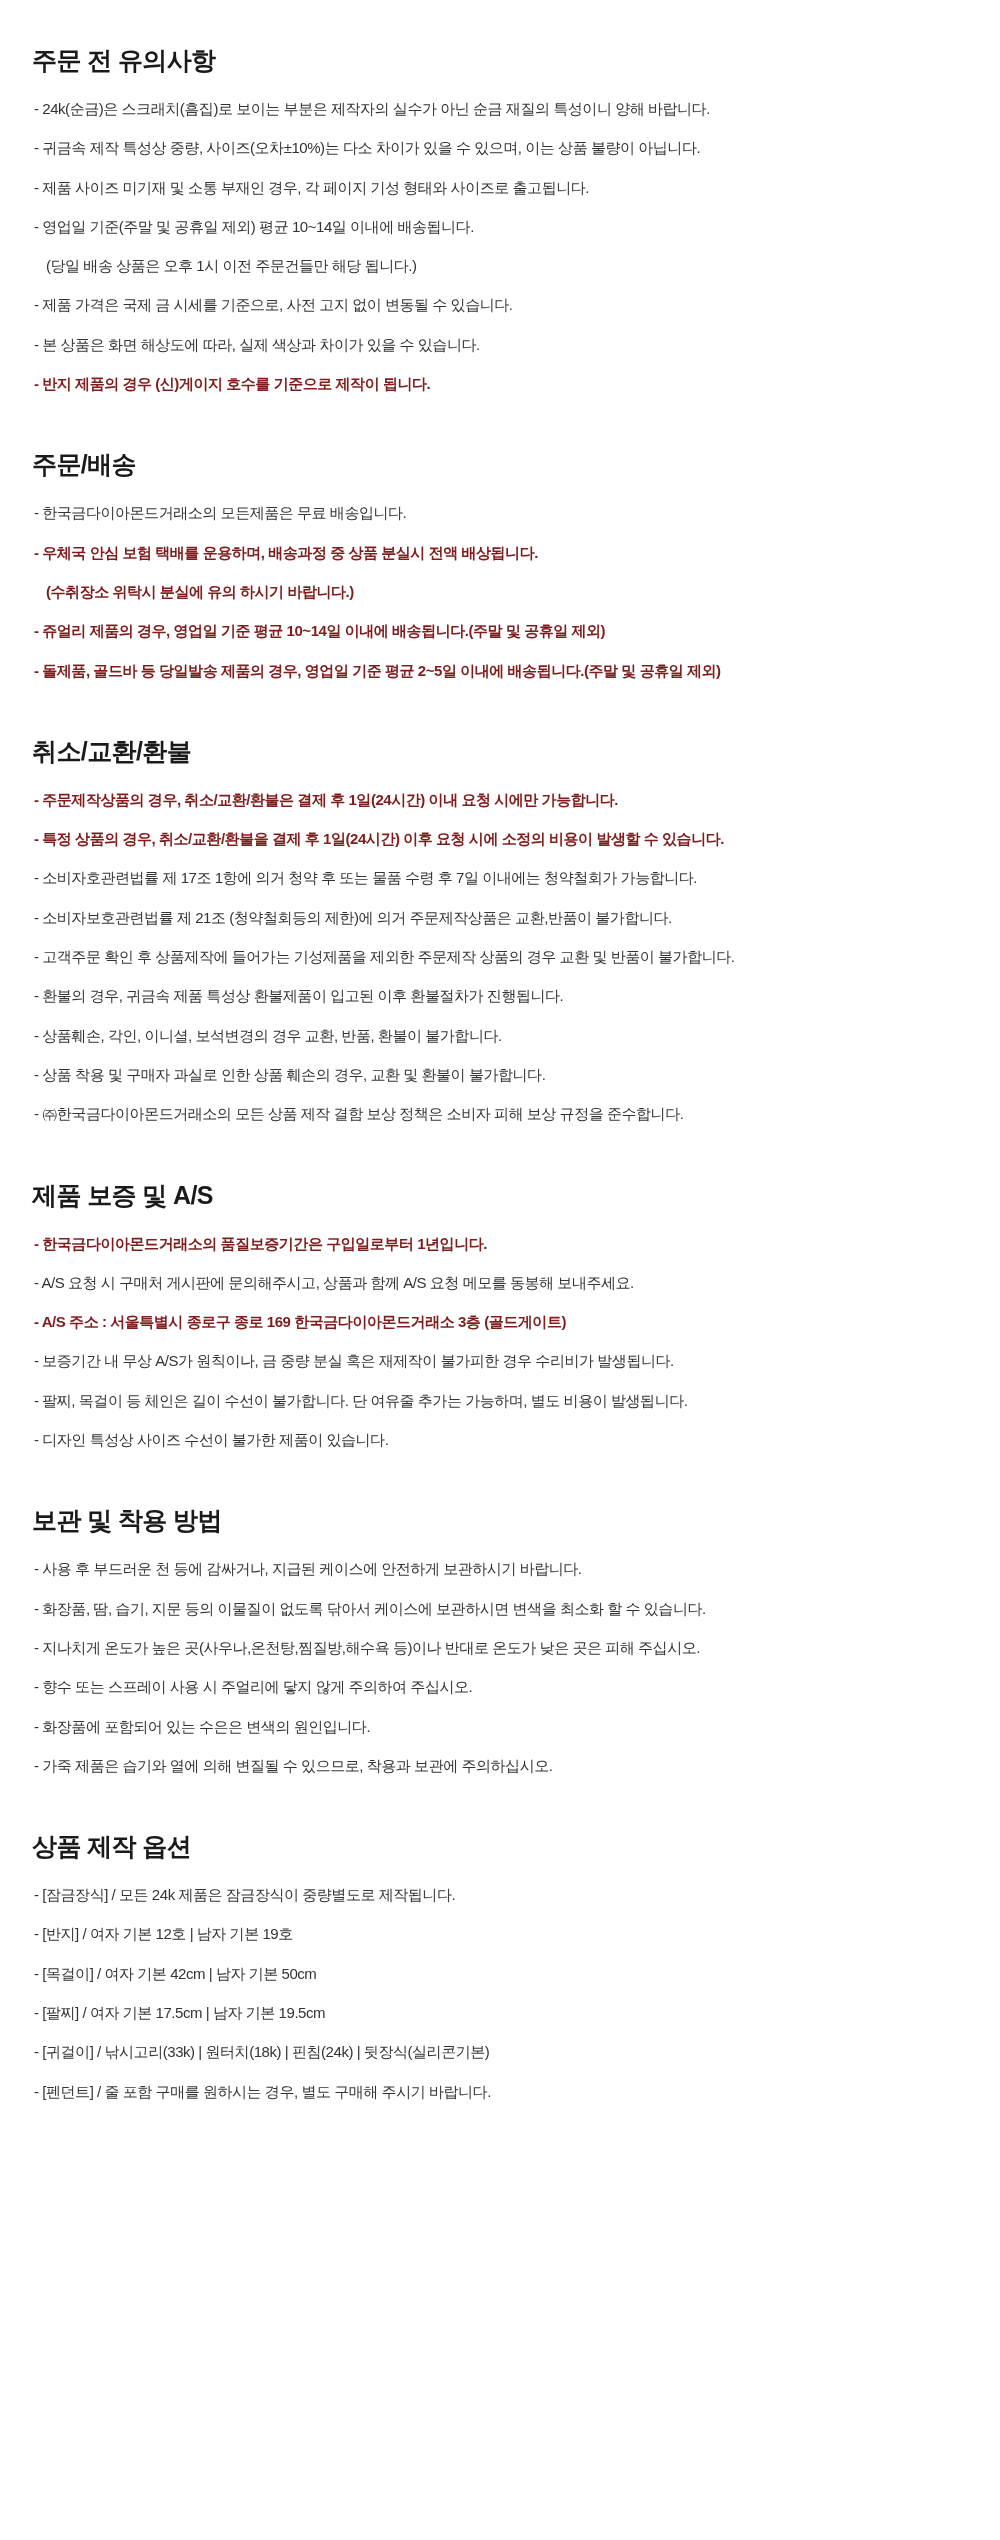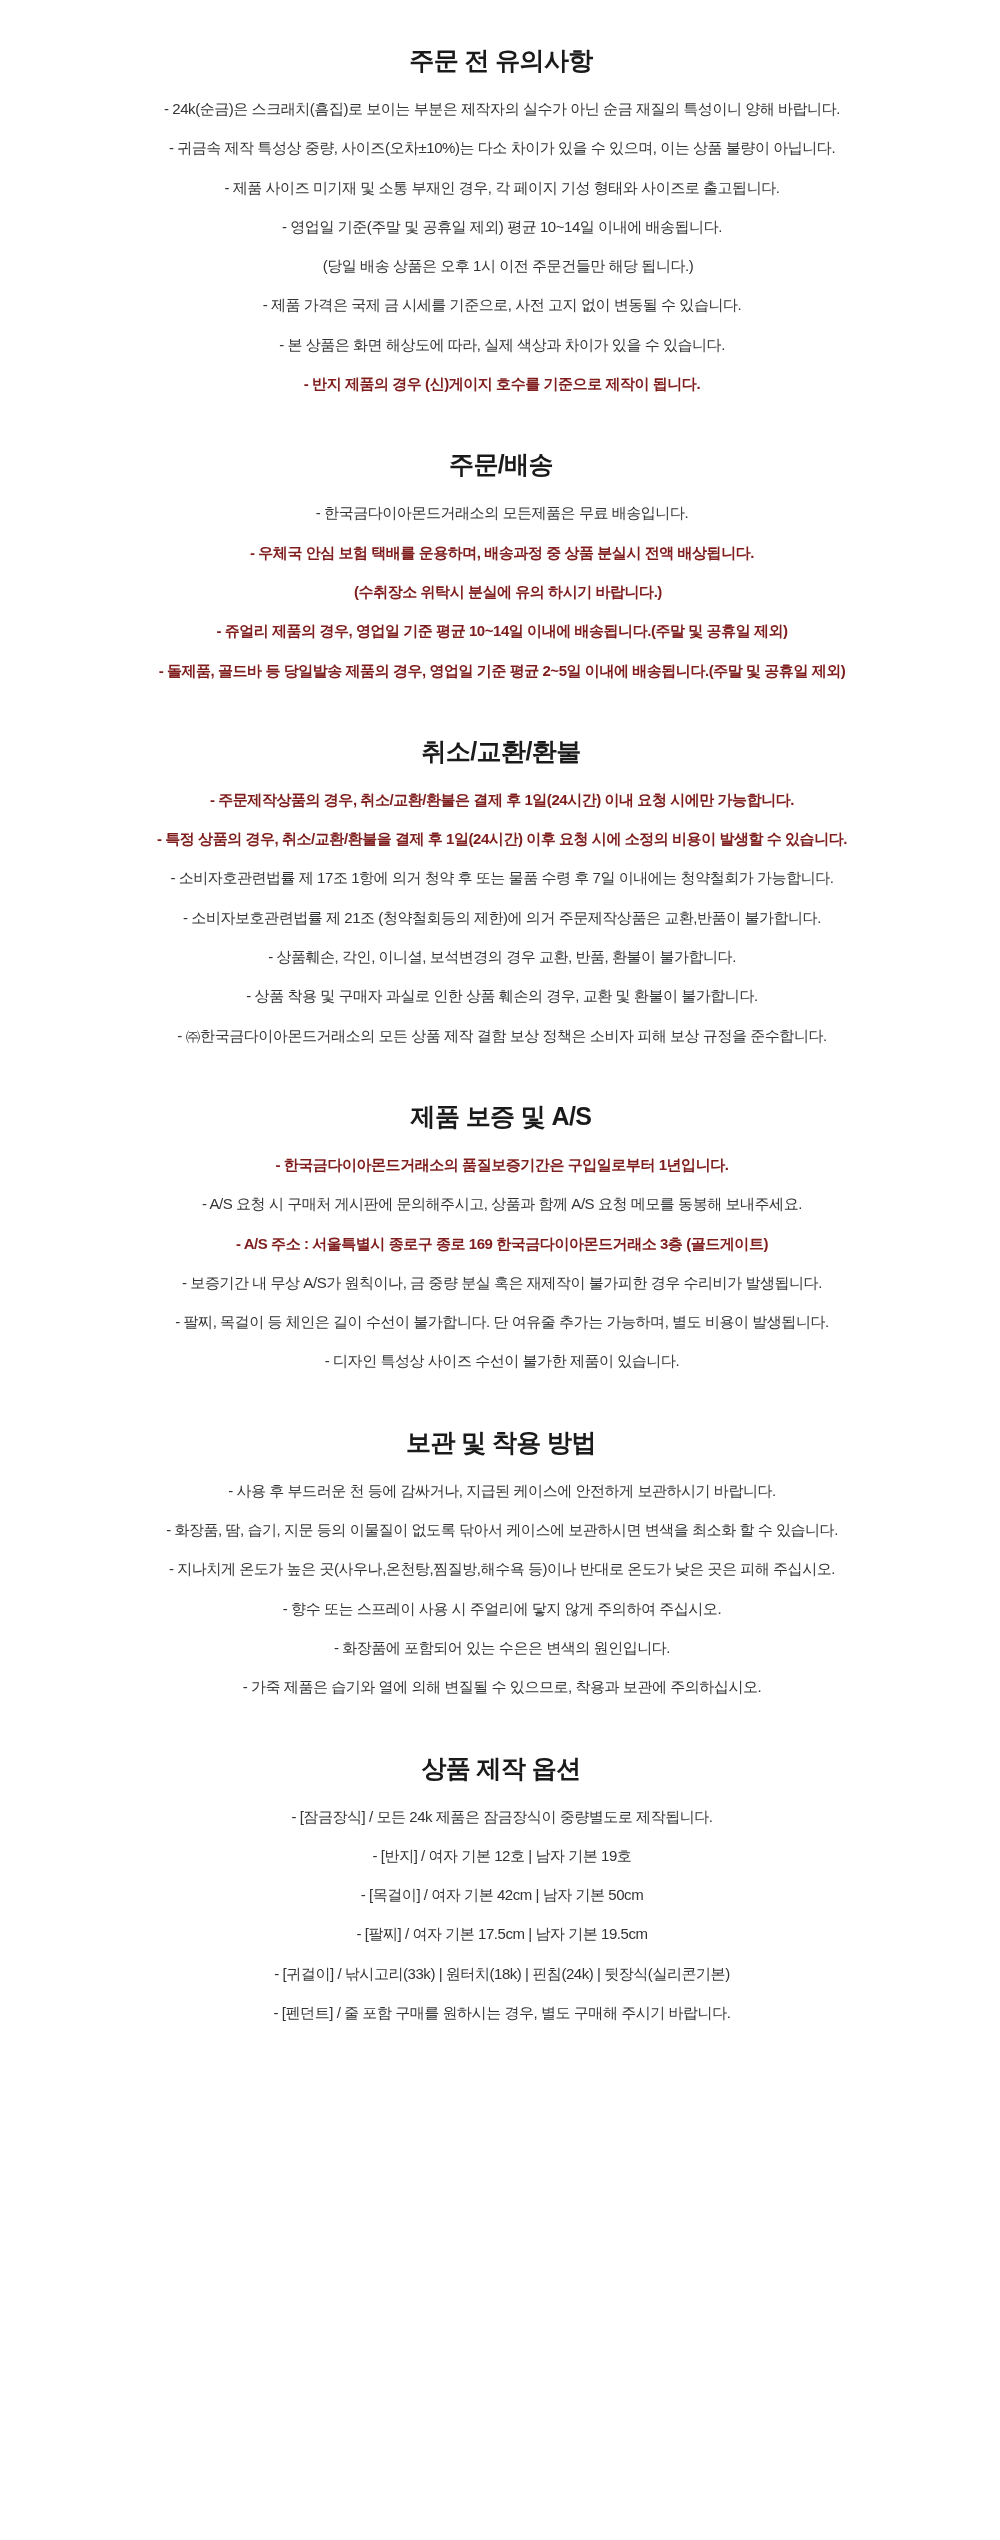--- a/index.html
+++ b/index.html
@@ -13,21 +13,20 @@
     font-family: "Liberation Sans", "DejaVu Sans", sans-serif;
     color: #222222;
     -webkit-font-smoothing: antialiased;
   }
   .page {
     width: 1000px;
     min-height: 2540px;
     box-sizing: border-box;
     padding: 44px 30px 40px 30px;
     position: relative;
-    text-align: center;
   }
   .section {
     margin-bottom: 34px;
   }
   .section:last-child {
     margin-bottom: 0;
   }
   .section-title {
     font-size: 25px;
     font-weight: bold;
@@ -101,20 +100,22 @@
     </div>
   </section>
 
   <section class="section" id="sec-cancel">
     <h2 class="section-title">취소/교환/환불</h2>
     <div class="lines">
       <p class="line bold">- 주문제작상품의 경우, 취소/교환/환불은 결제 후 1일(24시간) 이내 요청 시에만 가능합니다.</p>
       <p class="line bold">- 특정 상품의 경우, 취소/교환/환불을 결제 후 1일(24시간) 이후 요청 시에 소정의 비용이 발생할 수 있습니다.</p>
       <p class="line">- 소비자호관련법률 제 17조 1항에 의거 청약 후 또는 물품 수령 후 7일 이내에는 청약철회가 가능합니다.</p>
       <p class="line">- 소비자보호관련법률 제 21조 (청약철회등의 제한)에 의거 주문제작상품은 교환,반품이 불가합니다.</p>
+      <p class="line">- 고객주문 확인 후 상품제작에 들어가는 기성제품을 제외한 주문제작 상품의 경우 교환 및 반품이 불가합니다.</p>
+      <p class="line">- 환불의 경우, 귀금속 제품 특성상 환불제품이 입고된 이후 환불절차가 진행됩니다.</p>
       <p class="line">- 상품훼손, 각인, 이니셜, 보석변경의 경우 교환, 반품, 환불이 불가합니다.</p>
       <p class="line">- 상품 착용 및 구매자 과실로 인한 상품 훼손의 경우, 교환 및 환불이 불가합니다.</p>
       <p class="line">- ㈜한국금다이아몬드거래소의 모든 상품 제작 결함 보상 정책은 소비자 피해 보상 규정을 준수합니다.</p>
     </div>
   </section>
 
   <section class="section" id="sec-warranty">
     <h2 class="section-title">제품 보증 및 A/S</h2>
     <div class="lines">
       <p class="line bold">- 한국금다이아몬드거래소의 품질보증기간은 구입일로부터 1년입니다.</p>

